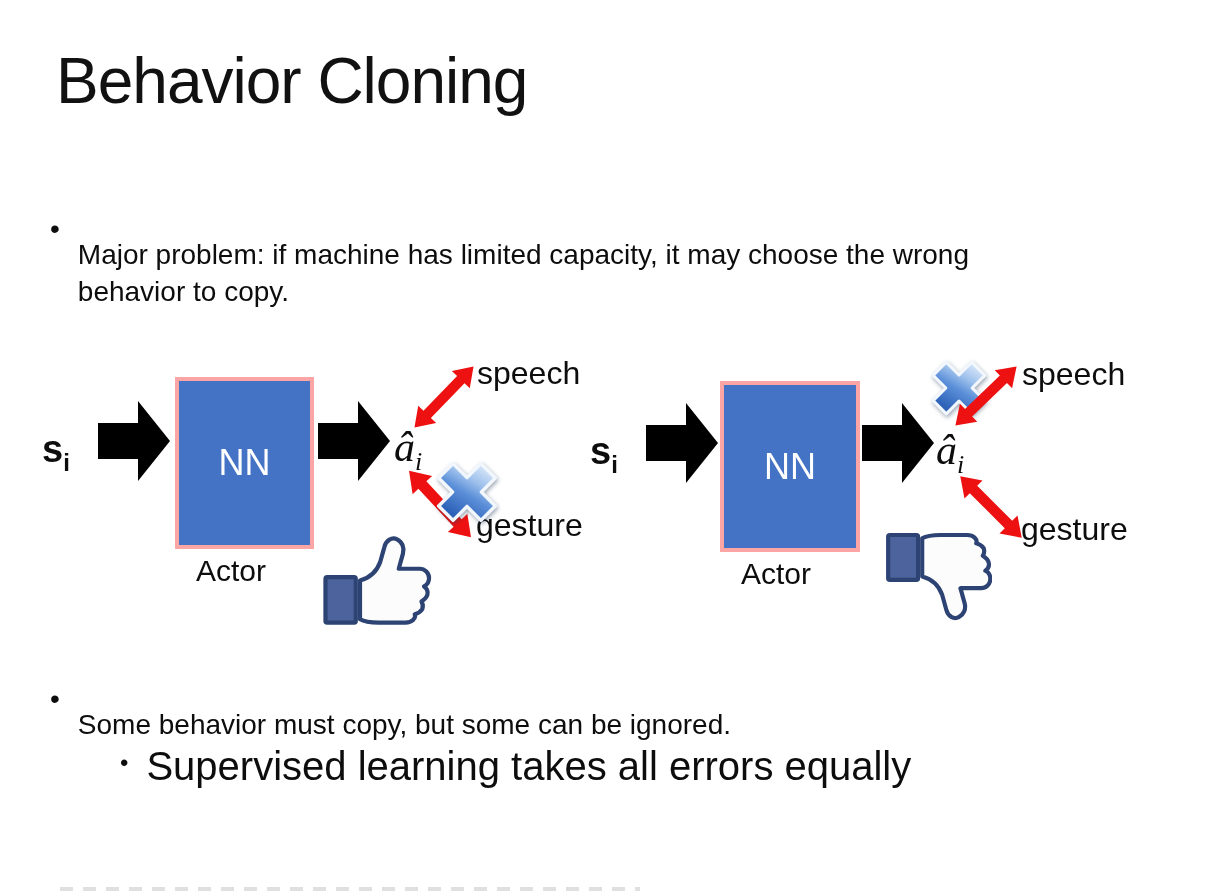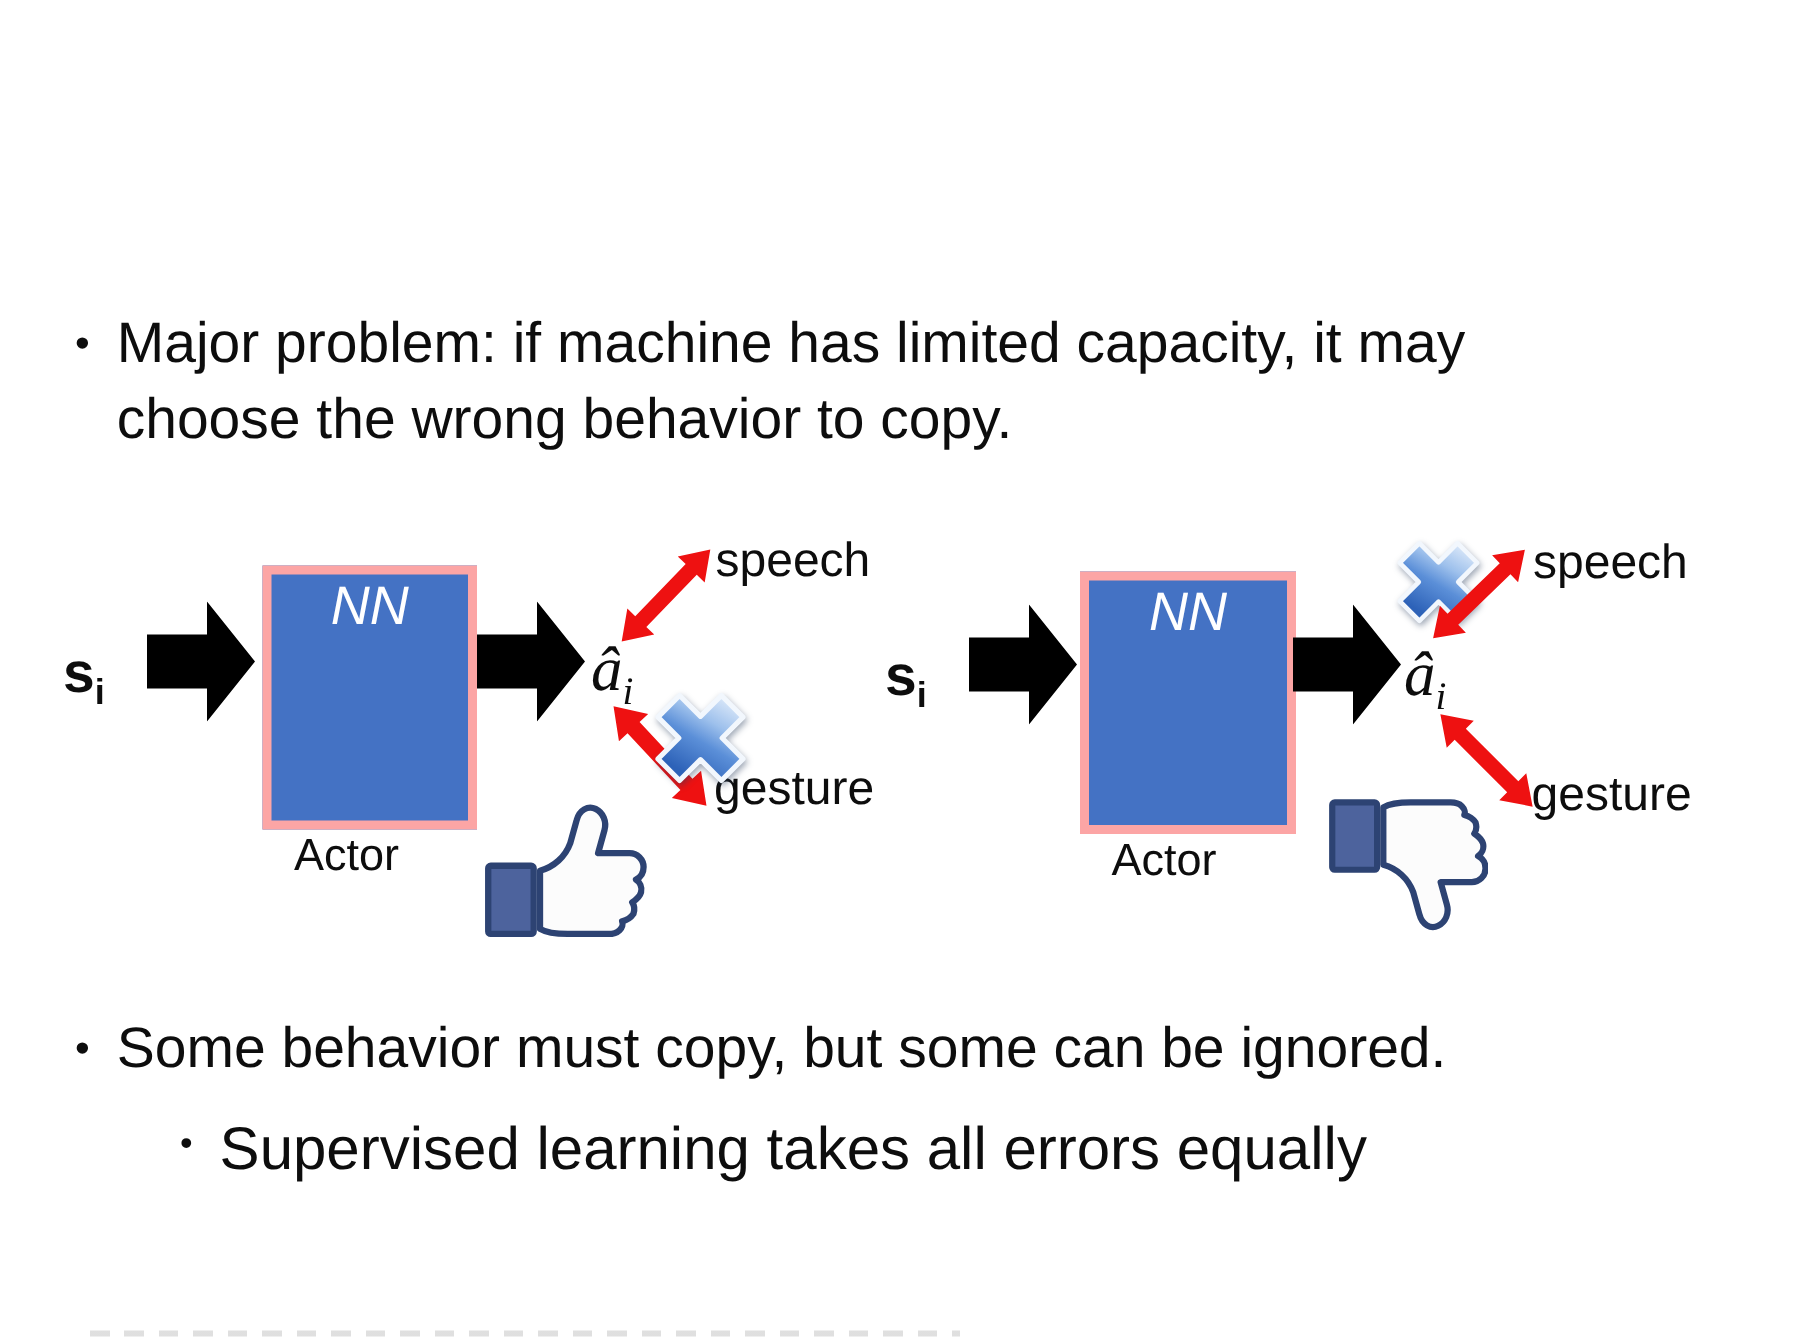--- a/index.html
+++ b/index.html
@@ -6,27 +6,27 @@
   #slide{position:relative;width:1210px;height:892px;background:#ffffff;overflow:hidden;
          font-family:"Liberation Sans","DejaVu Sans",sans-serif;color:#0d0d0d;}
   .abs{position:absolute;}
 
   
   .title{font-size:64px;font-weight:300;letter-spacing:-1px;color:#111;}
 
   
   .bullet-row{display:flex;align-items:flex-start;}
   .bullet-dot{flex:0 0 auto;font-size:28px;line-height:50px;margin-right:18px;}
-  .bullet-text{font-size:38px;line-height:1.33;}
+  .bullet-text{font-size:28px;line-height:1.33;margin-top:32px;}
   .sub-bullet-text{font-size:40px;line-height:1.3;}
 
   
   .state-label{font-size:38px;font-weight:bold;}
   .state-label sub{font-size:24px;}
-  .nn-box{background:#4472c4;border:6px solid #fca5a5;display:flex;justify-content:center;font-style:italic;}
+  .nn-box{background:#4472c4;border:4px solid #fca5a5;display:flex;align-items:center;justify-content:center;}
   .nn-label{color:#ffffff;font-size:36px;}
   .actor-label{font-size:30px;}
   .action-label{font-size:32px;}
   .ahat{font-family:Liberation Serif, serif;font-style:italic;font-size:42px;}
   .ahat sub{font-size:26px;}
 
   .cross-icon-svg{filter:drop-shadow(1px 2px 2px rgba(40,60,90,.45));}
   .flipY{transform:scaleY(-1);}
 
   .edge-artifact{background:repeating-linear-gradient(90deg,#dcdcdc 0 13px,transparent 13px 23px);opacity:.9;}
@@ -40,20 +40,21 @@
     <defs>
       <linearGradient id="xgrad" x1="0" y1="0" x2="0.25" y2="1">
         <stop offset="0" stop-color="#eaf2fc"></stop>
         <stop offset="0.38" stop-color="#9dc0ec"></stop>
         <stop offset="0.62" stop-color="#5b8fd8"></stop>
         <stop offset="1" stop-color="#2d62b8"></stop>
       </linearGradient>
     </defs>
   </svg>
 
+  <div class="abs title" style="left:56px;top:44px;">Behavior Cloning</div>
 
   <div class="abs bullet-row" style="left:50px;top:204px;width:1010px;">
     <span class="bullet-dot">•</span>
     <span class="bullet-text" style="width:940px;">Major problem: if machine has limited capacity, it may choose the wrong behavior to copy.</span>
   </div>
 
   <div>
     <div class="abs state-label" style="left:42px;top:428px;"><span>s</span><sub>i</sub></div>
 
     <svg class="abs" style="left:98px;top:401px;" width="72" height="80" viewBox="0 0 72 80">

